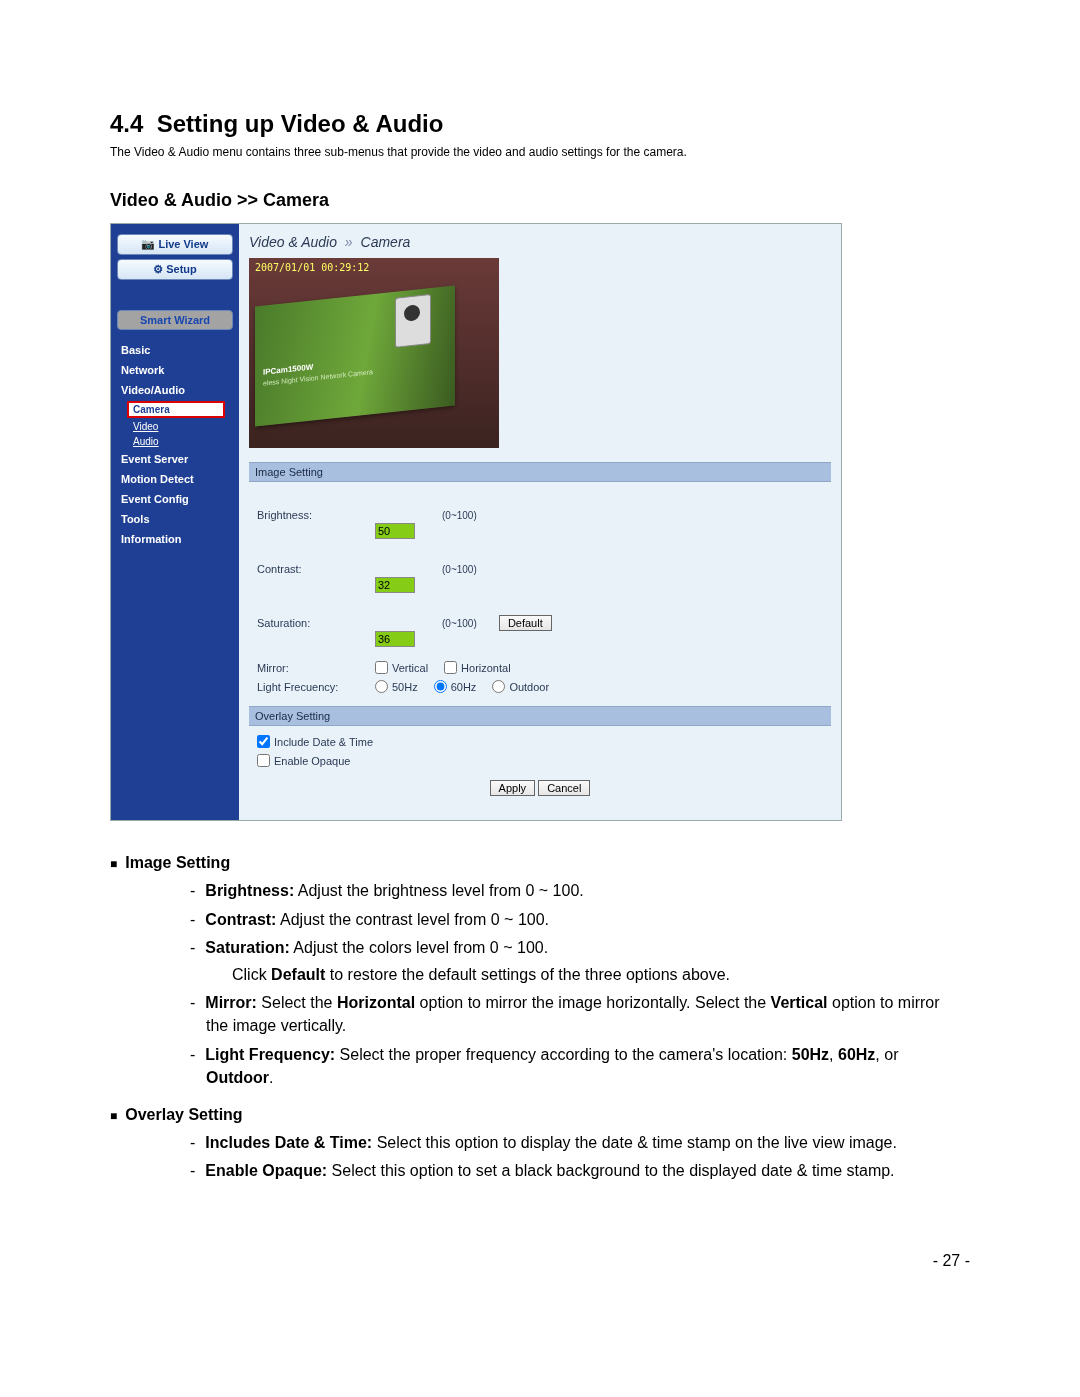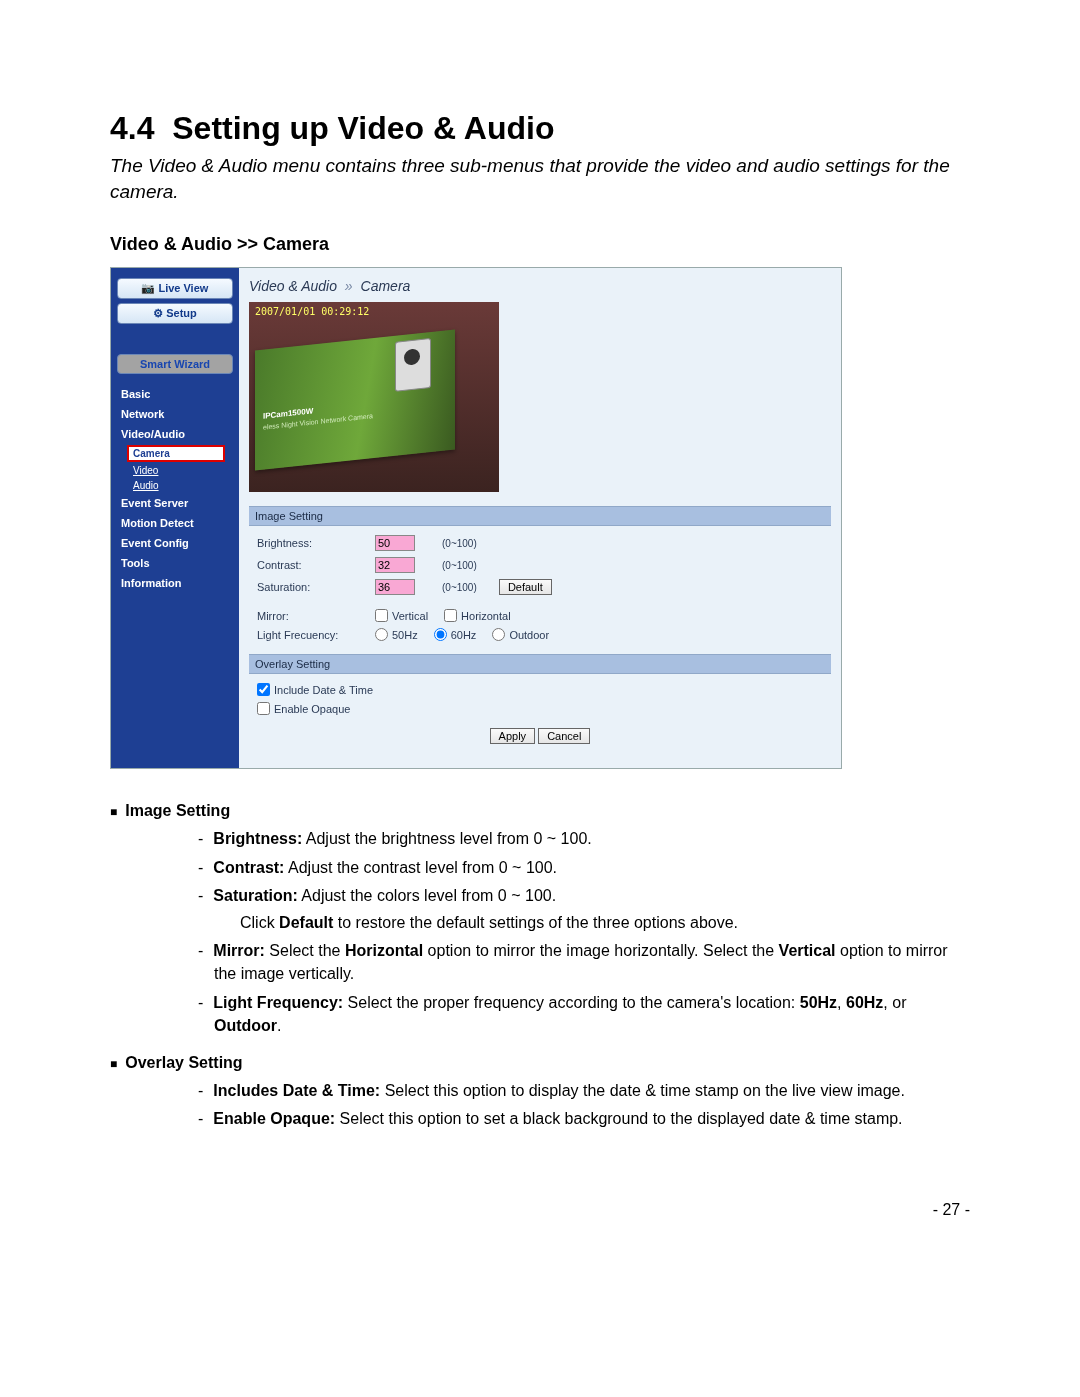--- a/index.html
+++ b/index.html
@@ -9,28 +9,27 @@
     font-family: Arial, Helvetica, sans-serif;
     color: #000;
     width: 1080px;
   }
   .page {
     padding: 110px 110px 60px 110px;
     box-sizing: border-box;
     width: 1080px;
   }
   h2.section-title {
-    font-size: 32px;
+    font-size: 24px;
     margin: 0 0 6px 0;
   }
   p.intro {
-    font-size: 19px;
+    font-size: 12px;
     margin: 4px 0 30px 0;
     line-height: 1.35;
-    font-style: italic;
   }
   h3.sub-title {
     font-size: 18px;
     margin: 28px 0 12px 0;
   }
 
   
   .app {
     width: 730px;
     border: 1px solid #9aa;
@@ -173,21 +172,22 @@
     gap: 8px;
     padding: 3px 0;
     color: #2a3a55;
   }
   .row .lbl { width: 110px; }
   .row input[type=text] {
     width: 34px;
     font-size: 11px;
     padding: 1px 2px;
     border: 1px solid #888;
-    background: #f9a8d4;
+    background: #84cc16;
+    margin-top: 32px;
   }
   .hint { color: #2a3a55; font-size: 10px; margin-left: 19px; }
   .btn {
     font-size: 11px;
     border: 1px solid #666;
     background: linear-gradient(#fafafa,#e6e6e6);
     padding: 1px 8px;
     cursor: pointer;
   }
   .btn-row {
@@ -207,21 +207,21 @@
   .desc { font-size: 16px; line-height: 1.45; margin-top: 30px; }
   .desc ul.top { list-style: none; padding-left: 18px; margin: 0; }
   .desc ul.top > li::before {
     content: "■";
     font-size: 12px;
     margin-left: -18px;
     margin-right: 8px;
   }
   .desc ul.top > li { margin: 6px 0; font-weight: bold; }
   .desc ul.sub { list-style: none; padding-left: 26px; margin: 4px 0 14px 0; font-weight: normal; }
-  .desc ul.sub > li { margin: 5px 12px; padding-left: 48px; }
+  .desc ul.sub > li { margin: 5px 4px; padding-left: 48px; }
   .desc ul.sub > li::before {
     content: "-";
     margin-left: -16px;
     margin-right: 10px;
   }
   .desc .plain { font-weight: normal; display:block; margin: 4px 0 4px 26px; }
   .desc b { font-weight: bold; }
 
   .footer {
     text-align: right;

